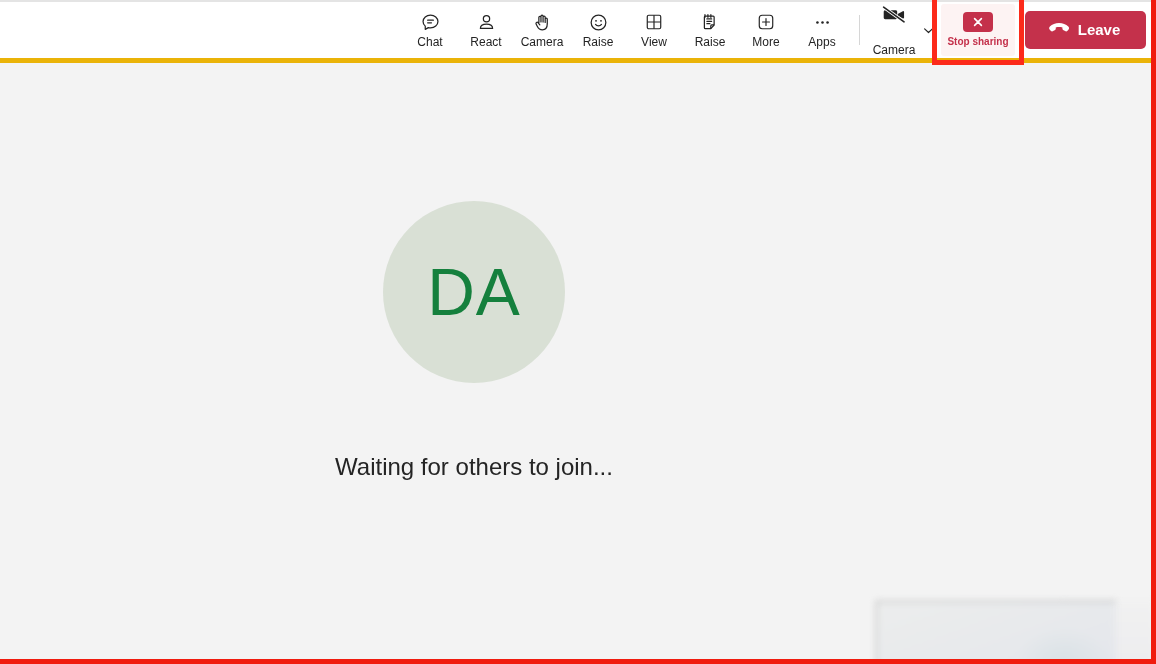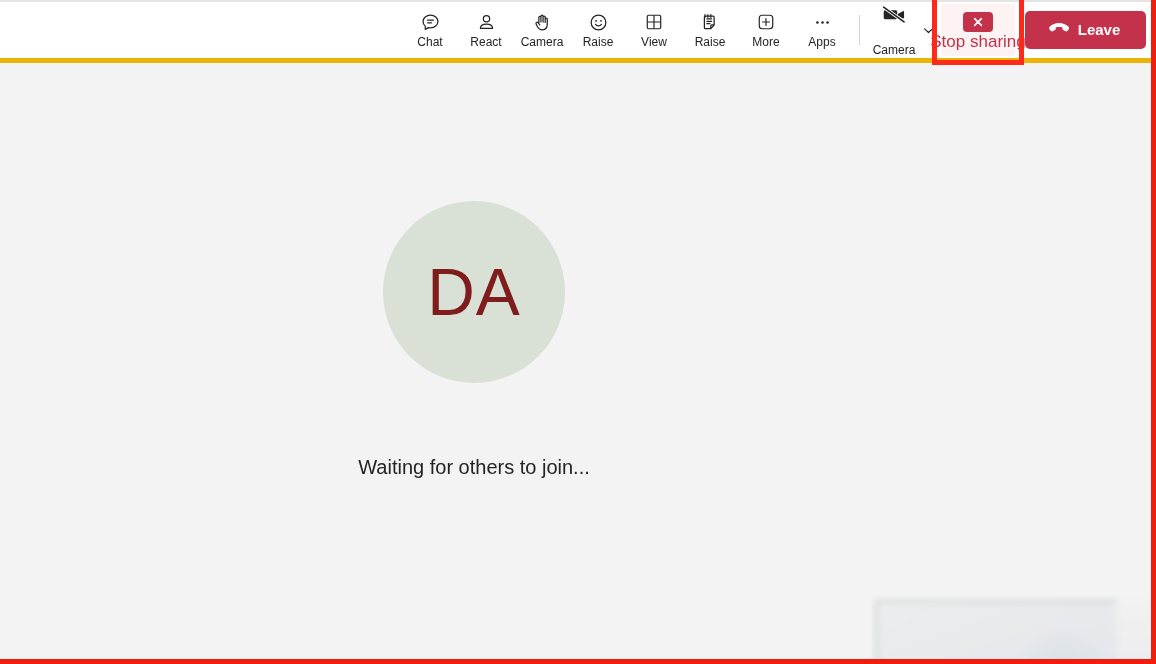--- a/index.html
+++ b/index.html
@@ -133,24 +133,25 @@
   }
   #stop-sharing-icon {
     width: 30px; height: 20px;
     border-radius: 4px;
     background: #c4314b;
     display: flex;
     align-items: center;
     justify-content: center;
   }
   #stop-sharing-label {
-    font-size: 17px;
+    font-size: 10px;
     color: #c4314b;
     line-height: 13px;
     white-space: nowrap;
+    font-weight: bold;
   }
   #stop-sharing-highlight {
     position: absolute;
     left: -9px; top: -9px;
     width: 92px; height: 70px;
     box-sizing: border-box;
     border: 5px solid #fc2a1a;
     pointer-events: none;
     z-index: 5;
   }
@@ -202,27 +203,27 @@
     width: 182px; height: 182px;
     border-radius: 50%;
     background: #d9e0d5;
     display: flex;
     align-items: center;
     justify-content: center;
   }
   #avatar-initials {
     font-size: 66px;
     font-weight: 400;
-    color: #7f1d1d;
+    color: #15803d;
     letter-spacing: 1px;
     line-height: 70px;
   }
   #waiting-text {
     margin-top: 70px;
-    font-size: 20px;
+    font-size: 24px;
     color: #242424;
     line-height: 28px;
     white-space: nowrap;
   }
 
   
   #blur-panel {
     position: absolute;
     left: 876px;
     top: 538px;

